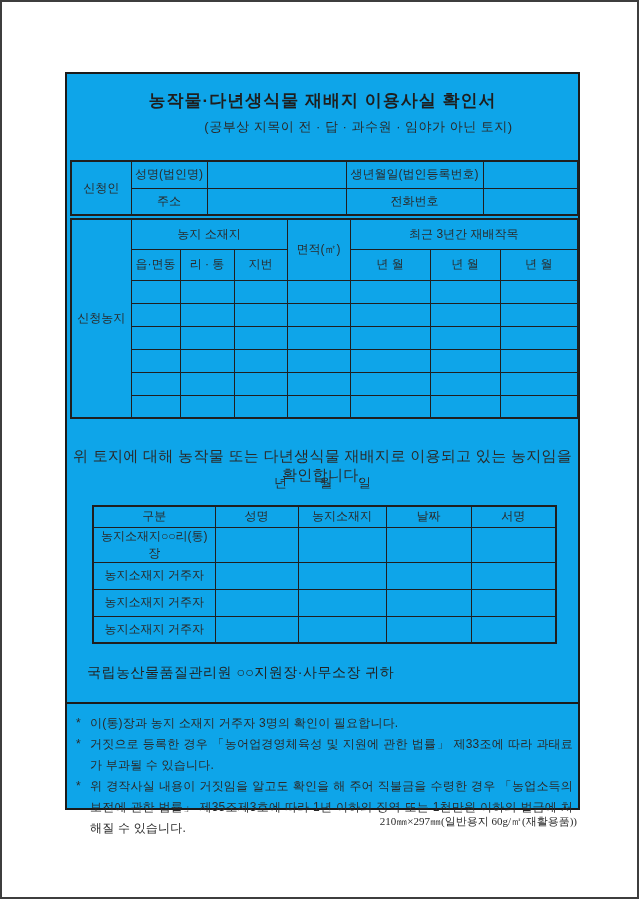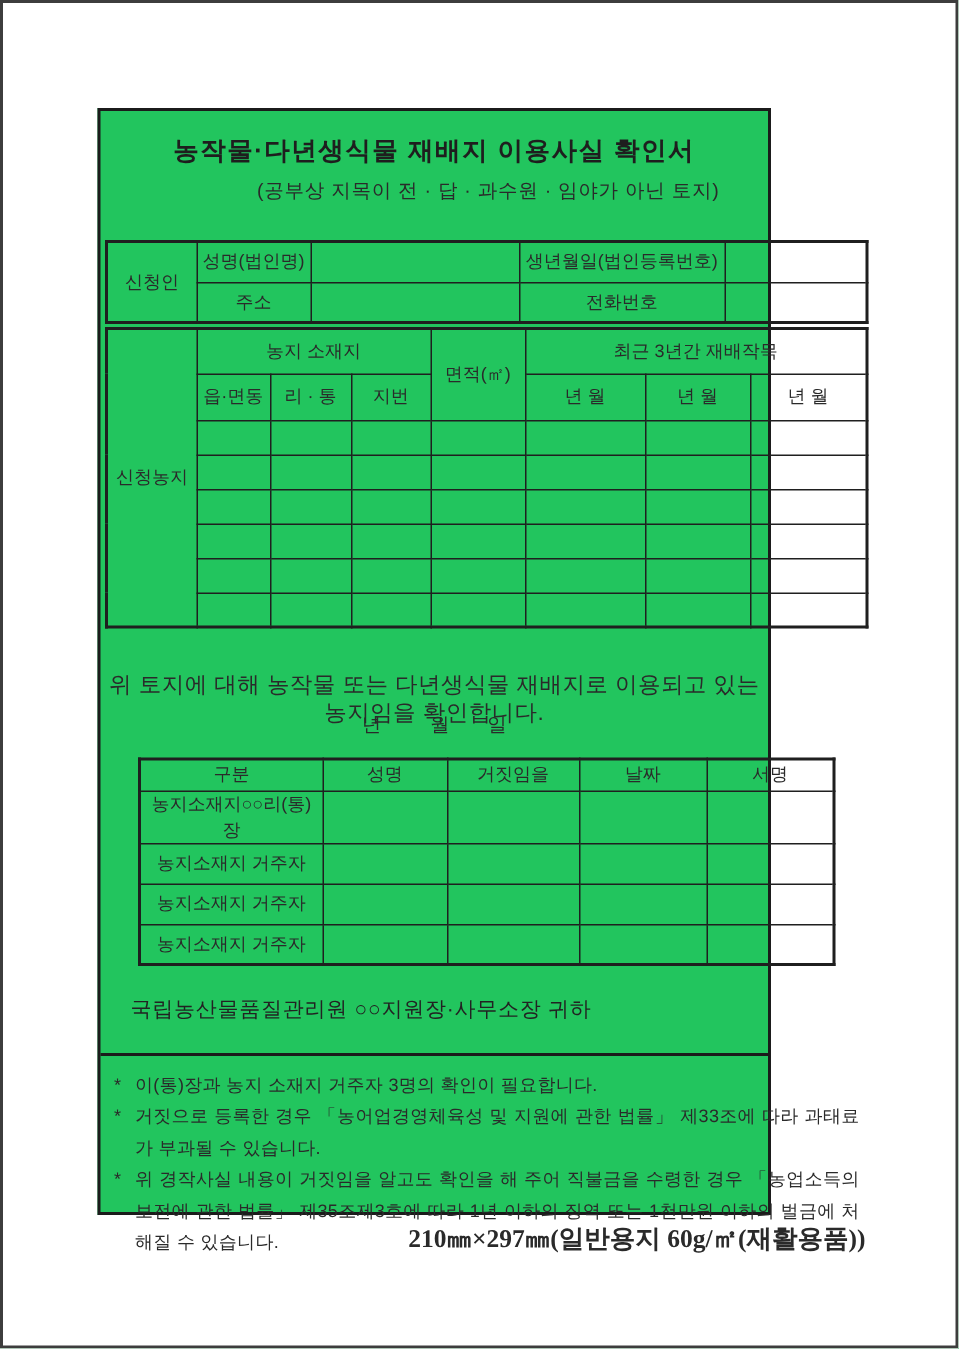--- a/index.html
+++ b/index.html
@@ -13,24 +13,24 @@
     width: 639px;
     height: 899px;
     background: #ffffff;
     border: 2px solid #3d3d3d;
     overflow: hidden;
   }
   .form-box {
     position: absolute;
     left: 63px;
     top: 70px;
-    width: 449px;
+    width: 515px;
     height: 738px;
     border: 2px solid #1b1b1b;
-    background: #22c55e;
+    background: #0ea5e9;
   }
   .title {
     position: absolute;
     top: 15px;
     left: 0;
     width: 100%;
     text-align: center;
     font-size: 17px;
     font-weight: bold;
     letter-spacing: 1px;
@@ -123,24 +123,23 @@
   }
   .fn-text {
     flex: 1;
     text-align: justify;
     letter-spacing: 0.2px;
   }
   .paper-spec {
     position: absolute;
     top: 812px;
     right: 60px;
-    font-size: 17px;
+    font-size: 11px;
     font-family: "Liberation Serif", "DejaVu Serif", serif;
     color: #2a2a2a;
-    font-weight: bold;
   }
 </style>
 </head>
 <body>
 
 <div class="canvas">
   <div class="form-box">
 
     <div class="title">농작물·다년생식물 재배지 이용사실 확인서</div>
     <div class="subtitle">(공부상 지목이 전 · 답 · 과수원 · 임야가 아닌 토지)</div>
@@ -261,21 +260,21 @@
         <col style="width:122px">
           <col style="width:83px">
           <col style="width:88px">
           <col style="width:85px">
           <col style="width:85px">
       </colgroup>
       <tbody>
           <tr class="hdr">
         <td>구분</td>
         <td>성명</td>
-        <td>거짓임을</td>
+        <td>농지소재지</td>
         <td>날짜</td>
         <td>서명</td>
       </tr>
       <tr class="row">
         <td>농지소재지○○리(통)장</td>
         <td></td>
         <td></td>
         <td></td>
         <td></td>
       </tr>

